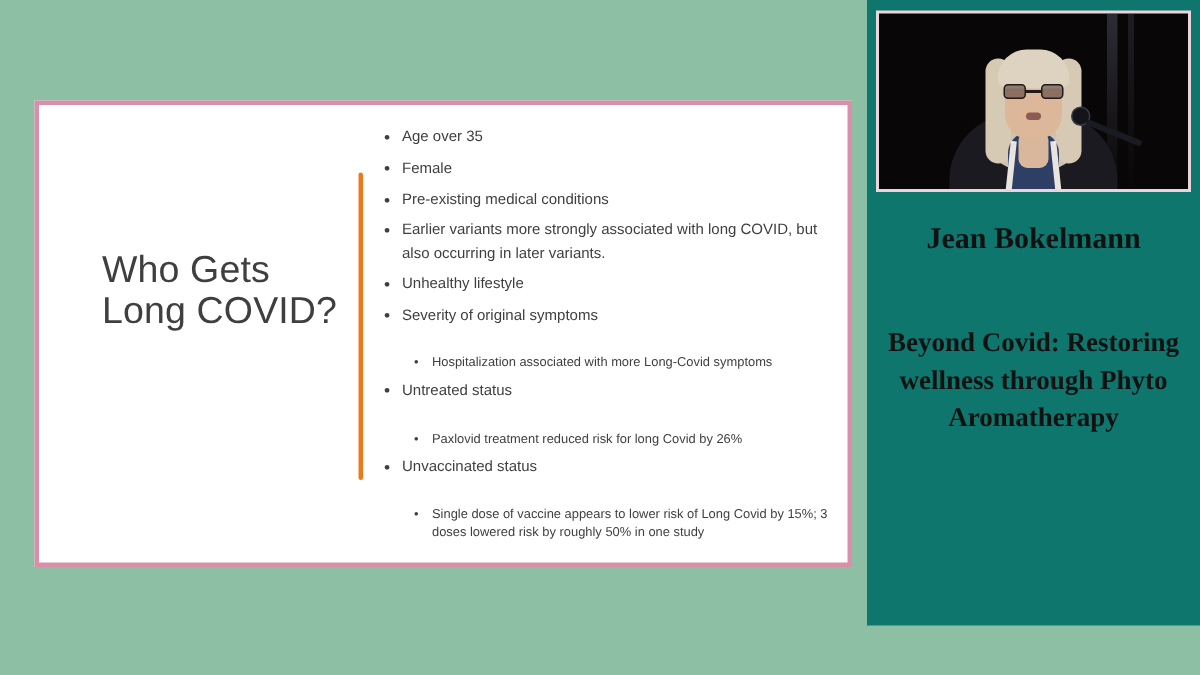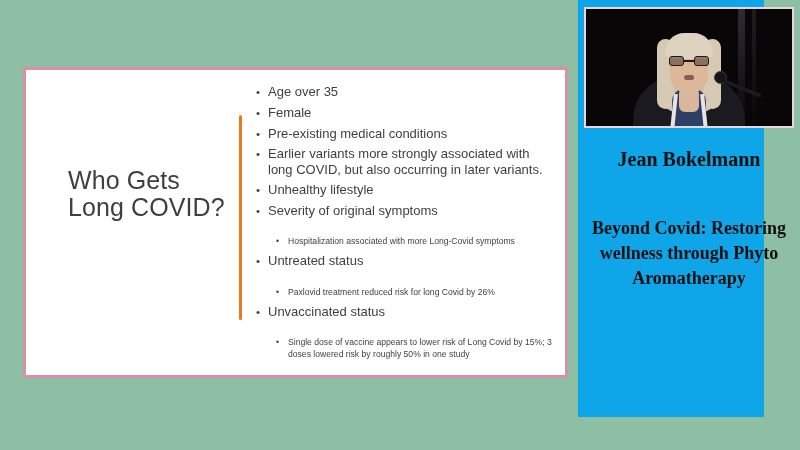--- a/index.html
+++ b/index.html
@@ -63,21 +63,21 @@
   #bullet-area {
     position: absolute;
     left: 229px;
     top: 14px;
     width: 300px;
   }
 
   .bullet-l1 {
     position: relative;
     padding-left: 13px;
-    font-size: 13px;
+    font-size: 10px;
     line-height: 15.2px;
     color: #3f3f3f;
     margin-bottom: 5.6px;
   }
   .bullet-l1::before {
     content: "\2022";
     position: absolute;
     left: 1px;
     top: 0;
     font-size: 11.6px;
@@ -102,23 +102,23 @@
     font-size: 8.6px;
     line-height: 11.6px;
     color: #3f3f3f;
   }
 
   
   #speaker-panel {
     position: absolute;
     left: 578px;
     top: 0px;
-    width: 186px;
+    width: 222px;
     height: 417px;
-    background: #0ea5e9;
+    background: #0f766e;
   }
 
   #video-wrap {
     position: absolute;
     left: 6px;
     top: 7px;
     width: 210px;
     height: 121px;
     background: #ead6da;
     padding: 2px;

